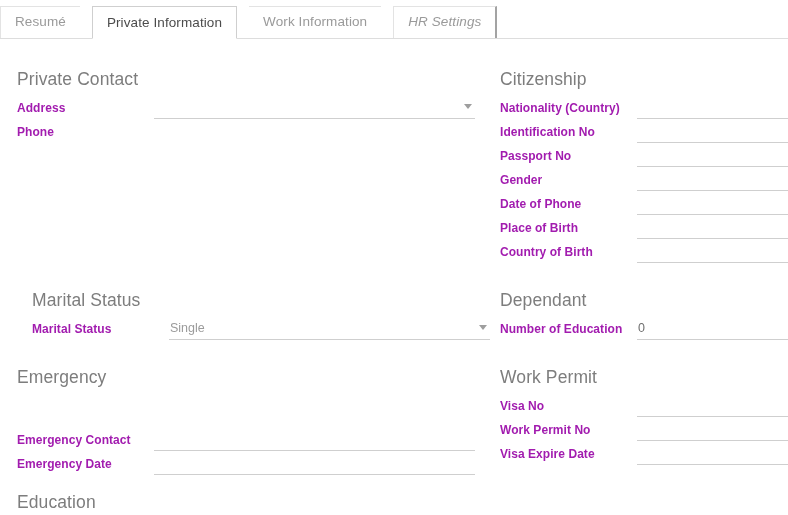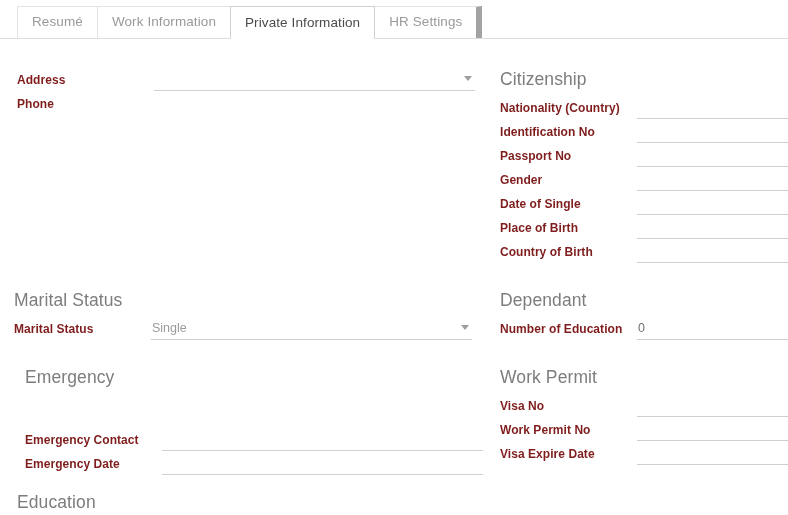--- a/index.html
+++ b/index.html
@@ -14,41 +14,42 @@
     font-family: "Liberation Sans", sans-serif;
     -webkit-font-smoothing: antialiased;
   }
 
   
   .tabbar {
     position: relative;
     height: 39px;
     box-sizing: border-box;
     border-bottom: 1px solid #dddddd;
-    padding-left: 17px;
     display: flex;
     align-items: flex-end;
+    gap: 12px;
   }
   .tab {
     position: relative;
     box-sizing: border-box;
     height: 32px;
     line-height: 30px;
     padding: 0 14px;
     font-size: 13.5px;
     color: #9a9a9a;
     background: #ffffff;
     border: 1px solid #e3e3e3;
     border-bottom: none;
     border-right: none;
     white-space: nowrap;
     letter-spacing: 0.1px;
   }
   .tab:last-child {
-    border-right: 6px solid #a3a3a3;
+    border-right: 2px solid #a3a3a3;
+    font-style: italic;
   }
   .tab.active {
     color: #4c4c4c;
     background: #ffffff;
     border: 1px solid #cfcfcf;
     border-bottom: 1px solid #ffffff;
     margin-bottom: -1px;
     height: 33px;
     line-height: 31px;
     z-index: 2;
@@ -79,21 +80,21 @@
     table-layout: fixed;
   }
   table.fields td {
     padding: 0;
     vertical-align: top;
     height: 24px;
   }
   td.lbl {
     font-size: 12px;
     font-weight: bold;
-    color: #7f1d1d;
+    color: #a21caf;
     white-space: nowrap;
     padding-right: 8px;
     line-height: 24px;
     letter-spacing: 0.05px;
   }
   td.val {
     position: relative;
   }
   .inp {
     box-sizing: border-box;
@@ -133,28 +134,29 @@
     line-height: 23px;
     padding-left: 7px;
     white-space: nowrap;
   }
 </style>
 </head>
 <body>
 
 <div class="tabbar">
   <div class="tab">Resumé</div>
+  <div class="tab active">Private Information</div>
   <div class="tab">Work Information</div>
-  <div class="tab active">Private Information</div>
   <div class="tab">HR Settings</div>
 </div>
 
 <div class="sheet">
 
   <div class="group" style="left:17px; top:29px; width:458px;">
+    <div class="grp-title">Private Contact</div>
     <table class="fields" style="width:458px;">
       <colgroup>
           <col style="width:137px">
           <col>
           <col style="width:0">
         </colgroup>
       <tbody>
         <tr>
           <td class="lbl">Address</td>
           <td class="val">
@@ -200,42 +202,42 @@
             <input class="inp" type="text" value="" style="">
             </td>
         </tr>
         <tr>
           <td class="lbl">Gender</td>
           <td class="val">
             <input class="inp" type="text" value="" style="">
             </td>
         </tr>
         <tr>
-          <td class="lbl">Date of Single</td>
+          <td class="lbl">Date of Phone</td>
           <td class="val">
             <input class="inp" type="text" value="" style="">
             </td>
         </tr>
         <tr>
           <td class="lbl">Place of Birth</td>
           <td class="val">
             <input class="inp" type="text" value="" style="">
             </td>
         </tr>
         <tr>
           <td class="lbl">Country of Birth</td>
           <td class="val">
             <input class="inp" type="text" value="" style="">
             </td>
         </tr>
       </tbody>
     </table>
   </div>
 
-  <div class="group" style="left:14px; top:250px; width:458px;">
+  <div class="group" style="left:32px; top:250px; width:458px;">
     <div class="grp-title">Marital Status</div>
     <table class="fields" style="width:458px;">
       <colgroup>
           <col style="width:137px">
           <col>
         </colgroup>
       <tbody>
         <tr>
           <td class="lbl">Marital Status</td>
           <td class="val">
@@ -258,21 +260,21 @@
         <tr>
           <td class="lbl">Number of Education</td>
           <td class="val">
             <input class="inp" type="text" value="0" style="">
             </td>
         </tr>
       </tbody>
     </table>
   </div>
 
-  <div class="group" style="left:25px; top:327px; width:458px;">
+  <div class="group" style="left:17px; top:327px; width:458px;">
     <div class="grp-title">Emergency</div>
     <table class="fields" style="width:458px;margin-top:40px;">
       <colgroup>
           <col style="width:137px">
           <col>
         </colgroup>
       <tbody>
         <tr>
           <td class="lbl">Emergency Contact</td>
           <td class="val">

